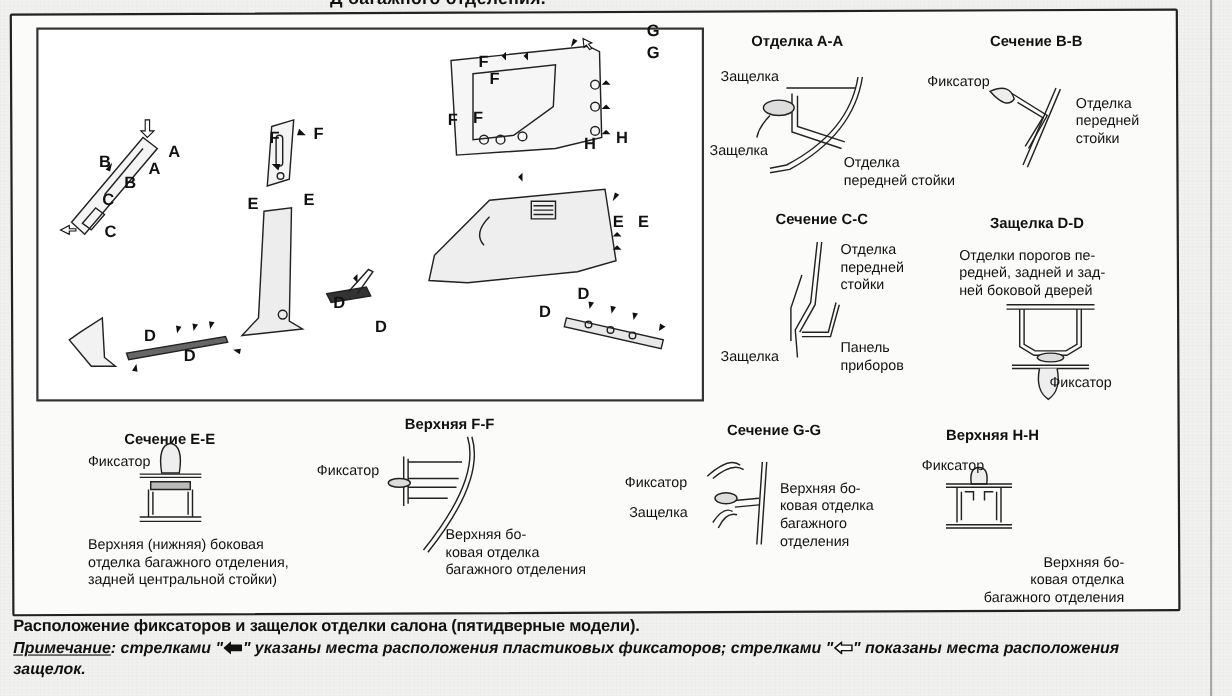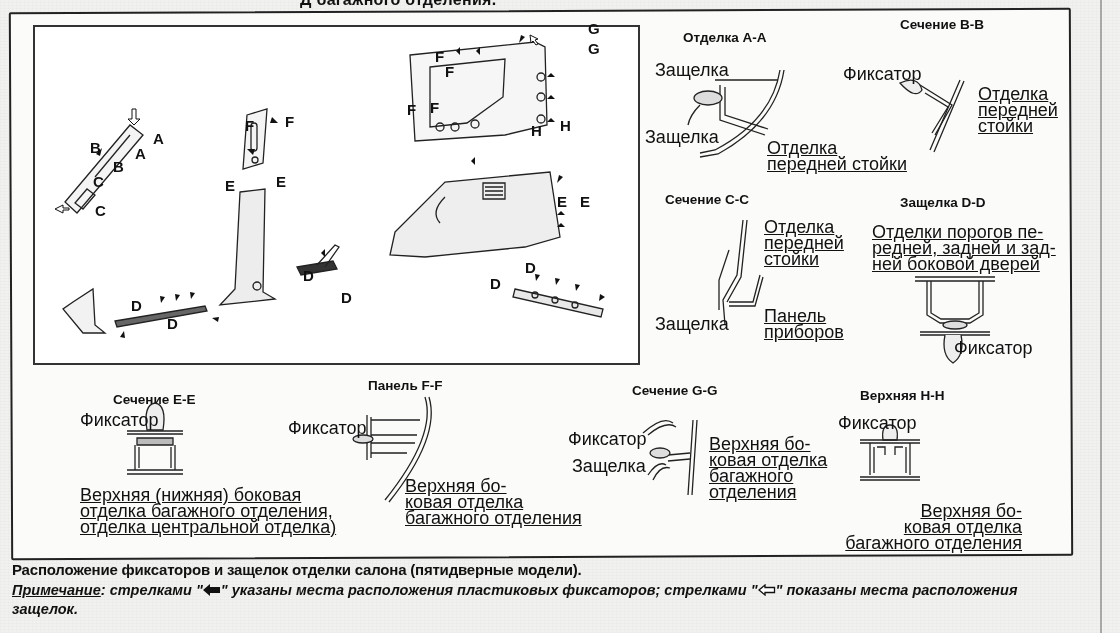--- a/index.html
+++ b/index.html
@@ -26,22 +26,22 @@
   .outer-frame {
     position:absolute; left:10px; top:10px; width:1058px; height:544px;
     border:2px solid #222; border-radius:2px; background:#fbfbfa;
     transform:rotate(-0.25deg);
   }
   .inner-frame {
     position:absolute; left:33px; top:25px; width:603px; height:336px;
     border:2px solid #333; background:#fff;
   }
   .sec-title { font-weight:bold; font-size:13.5px; position:absolute; white-space:nowrap; }
-  .lbl { position:absolute; font-size:18px; line-height:16px; white-space:nowrap; }
-  .ml { white-space:pre-line;text-decoration:underline; }
+  .lbl { position:absolute; font-size:13px; line-height:16px; white-space:nowrap; }
+  .ml { white-space:pre-line; }
   .letter { position:absolute; font-weight:bold; font-size:15px; }
   svg.draw { position:absolute; overflow:visible; }
   svg.draw * { vector-effect:non-scaling-stroke; }
   .caption {
     position:absolute; left:12px; top:561px; font-weight:bold; font-size:15px;
     letter-spacing:-0.2px; white-space:nowrap;
   }
   .note {
     position:absolute; left:12px; top:581px; width:1070px;
     font-weight:bold; font-style:italic; font-size:14.5px; line-height:19px;
@@ -175,36 +175,36 @@
       <path d="M40 40 Q30 50 28 60"></path>
     </g>
   </svg>
   <span class="lbl" style="left:655px;top:62px">Защелка</span>
   <span class="lbl" style="left:645px;top:129px">Защелка</span>
   <span class="lbl ml" style="left:767px;top:140px">Отделка
 передней стойки</span>
 </div>
 
 <div>
-  <span class="sec-title" style="left:900px;top:17px">Сечение B-B</span>
+  <span class="sec-title" style="left:900px;top:30px">Сечение B-B</span>
   <svg class="draw" style="left:890px;top:75px" width="90" height="80">
     <g fill="none" stroke="#222" stroke-width="1.3">
       <path d="M10 8 Q28 0 32 15 Q25 25 10 8 Z" fill="#eee"></path>
       <path d="M30 10 L62 30 L45 60 M35 18 L58 32 L42 58"></path>
       <path d="M70 5 L40 75 M74 6 L44 77"></path>
     </g>
   </svg>
   <span class="lbl" style="left:843px;top:66px">Фиксатор</span>
   <span class="lbl ml" style="left:978px;top:86px">Отделка
 передней
 стойки</span>
 </div>
 
 <div>
-  <span class="sec-title" style="left:665px;top:192px">Сечение C-C</span>
+  <span class="sec-title" style="left:705px;top:192px">Сечение C-C</span>
   <svg class="draw" style="left:715px;top:220px" width="60" height="110">
     <g fill="none" stroke="#222" stroke-width="1.3">
       <path d="M28 0 L22 55 L8 80 L10 105 M32 0 L26 57 L12 82"></path>
       <path d="M14 30 L4 60 L4 90"></path>
       <path d="M14 82 L38 82 L45 55 M14 86 L40 86 L48 57"></path>
     </g>
   </svg>
   <span class="lbl ml" style="left:764px;top:219px">Отделка
 передней
 стойки</span>
@@ -238,41 +238,41 @@
       <path d="M22 30 Q18 5 30 3 Q42 5 38 30 Z" fill="#eee"></path>
       <path d="M2 31 L58 31 M2 34 L58 34"></path>
       <path d="M12 38 L48 38 L48 45 L12 45 Z" fill="#bbb"></path>
       <path d="M10 45 L10 70 M14 47 L14 68 M50 45 L50 70 M46 47 L46 68"></path>
       <path d="M2 70 L58 70 M2 74 L58 74"></path>
     </g>
   </svg>
   <span class="lbl" style="left:80px;top:412px">Фиксатор</span>
   <span class="lbl ml" style="left:80px;top:487px">Верхняя (нижняя) боковая
 отделка багажного отделения,
-отделка центральной отделка)</span>
-</div>
-
-<div>
-  <span class="sec-title" style="left:368px;top:378px">Панель F-F</span>
+задней центральной стойки)</span>
+</div>
+
+<div>
+  <span class="sec-title" style="left:368px;top:378px">Верхняя F-F</span>
   <svg class="draw" style="left:345px;top:395px" width="100" height="110">
     <g fill="none" stroke="#222" stroke-width="1.3">
       <path d="M80 2 Q92 40 40 105 M84 2 Q96 42 44 107"></path>
       <path d="M22 20 L22 65 M26 22 L26 63"></path>
       <path d="M26 25 L75 25 M26 40 L72 40 M26 48 L70 48 M26 58 L62 58"></path>
       <ellipse cx="18" cy="44" rx="10" ry="4" fill="#ddd"></ellipse>
     </g>
   </svg>
   <span class="lbl" style="left:288px;top:420px">Фиксатор</span>
   <span class="lbl ml" style="left:405px;top:478px">Верхняя бо-
 ковая отделка
 багажного отделения</span>
 </div>
 
 <div>
-  <span class="sec-title" style="left:632px;top:383px">Сечение G-G</span>
+  <span class="sec-title" style="left:661px;top:383px">Сечение G-G</span>
   <svg class="draw" style="left:638px;top:415px" width="80" height="90">
     <g fill="none" stroke="#222" stroke-width="1.3">
       <path d="M5 18 Q25 0 35 8 M10 20 Q28 5 38 12"></path>
       <path d="M55 5 L50 80 M59 5 L54 80"></path>
       <path d="M30 40 L52 38 M30 46 L52 44"></path>
       <ellipse cx="22" cy="38" rx="10" ry="5" fill="#ddd"></ellipse>
       <path d="M10 60 Q20 45 28 50 M15 65 Q22 50 32 53"></path>
     </g>
   </svg>
   <span class="lbl" style="left:568px;top:431px">Фиксатор</span>

